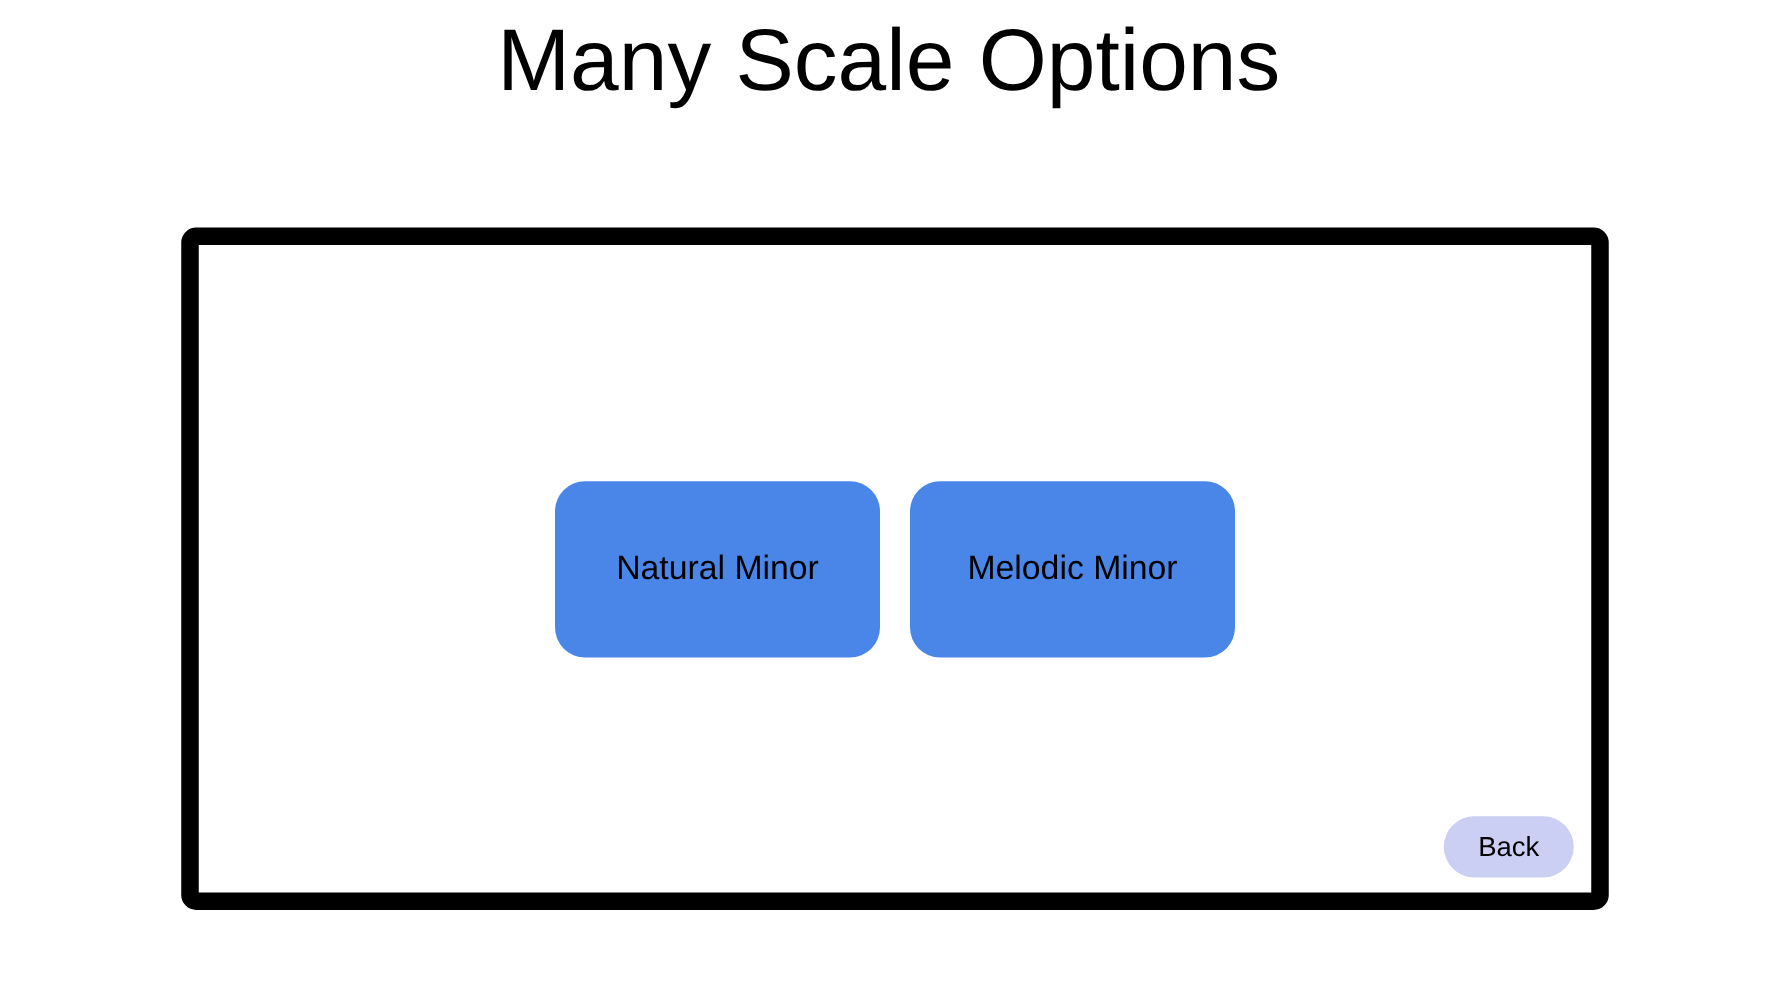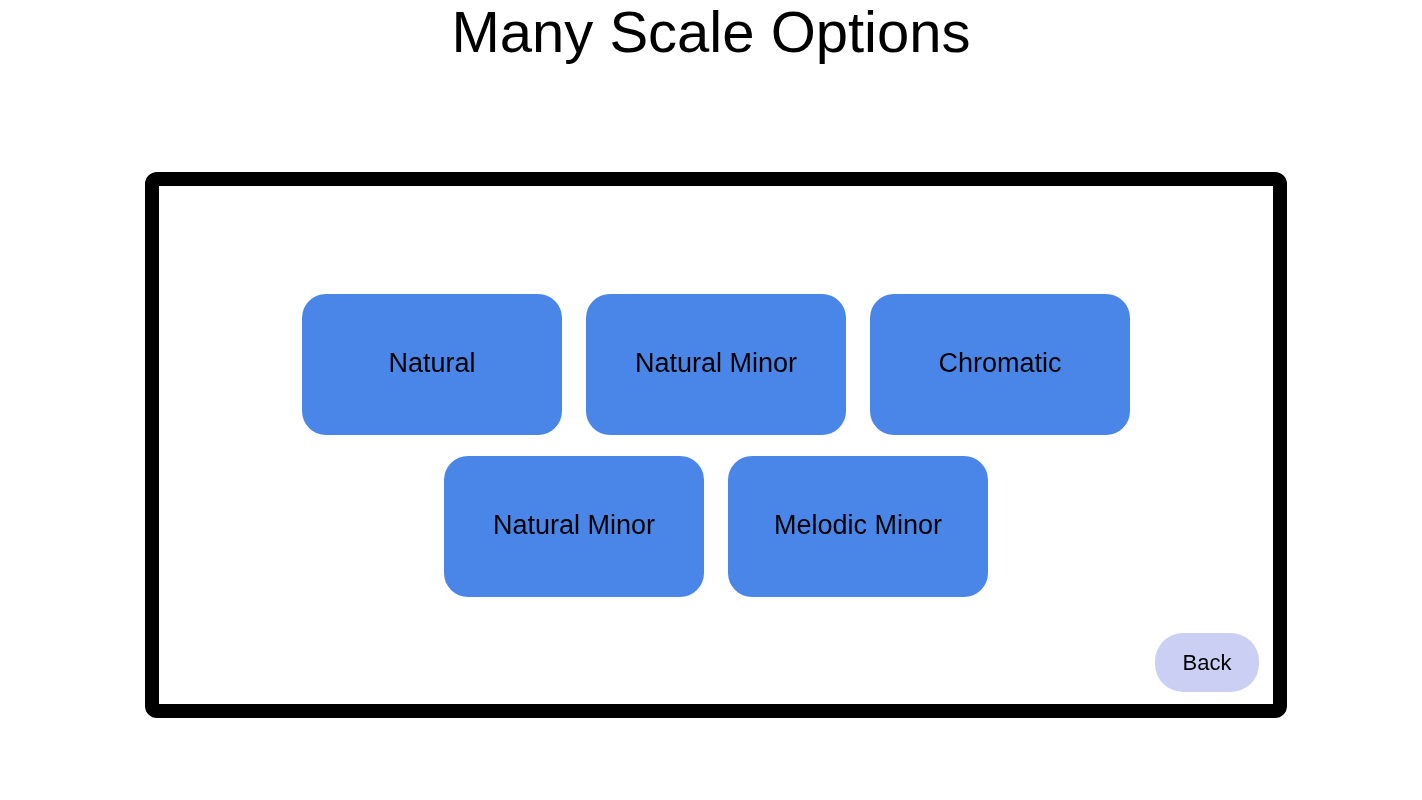--- a/index.html
+++ b/index.html
@@ -12,24 +12,24 @@
     overflow: hidden;
   }
 
   .page {
     position: relative;
     width: 1422px;
     height: 800px;
   }
 
   .page-title {
-    margin: 0;
+    margin: 10px;
     padding-top: 2px;
     text-align: center;
-    font-size: 58px;
+    font-size: 70px;
     line-height: 1.05;
     font-weight: 400;
     color: var(--title-text, #000000);
     letter-spacing: 0px;
   }
 
   .panel {
     position: absolute;
     left: 145px;
     top: 172px;
@@ -79,21 +79,21 @@
 
   .scale-btn .lbl.narrow {
     max-width: 165px;
   }
 
   .back-btn {
     position: absolute;
     right: 14px;
     bottom: 12px;
     width: 104px;
-    height: 59px;
+    height: 49px;
     background: var(--back-button-bg, #cbcff4);
     border-radius: 28px;
     display: flex;
     align-items: center;
     justify-content: center;
     cursor: pointer;
   }
 
   .back-btn .lbl {
     font-size: 22px;
@@ -105,31 +105,20 @@
 <body>
 
 <div class="page">
 
   <h1 class="page-title">Many Scale Options</h1>
 
   <div class="panel">
 
     <div class="rows">
 
-      <div class="row">
-        <div class="scale-btn">
-          <span class="lbl">Natural</span>
-        </div>
-        <div class="scale-btn">
-          <span class="lbl">Natural Minor</span>
-        </div>
-        <div class="scale-btn">
-          <span class="lbl">Chromatic</span>
-        </div>
-      </div>
 
       <div class="row">
         <div class="scale-btn">
           <span class="lbl narrow">Natural Minor</span>
         </div>
         <div class="scale-btn">
           <span class="lbl">Melodic Minor</span>
         </div>
       </div>
 

